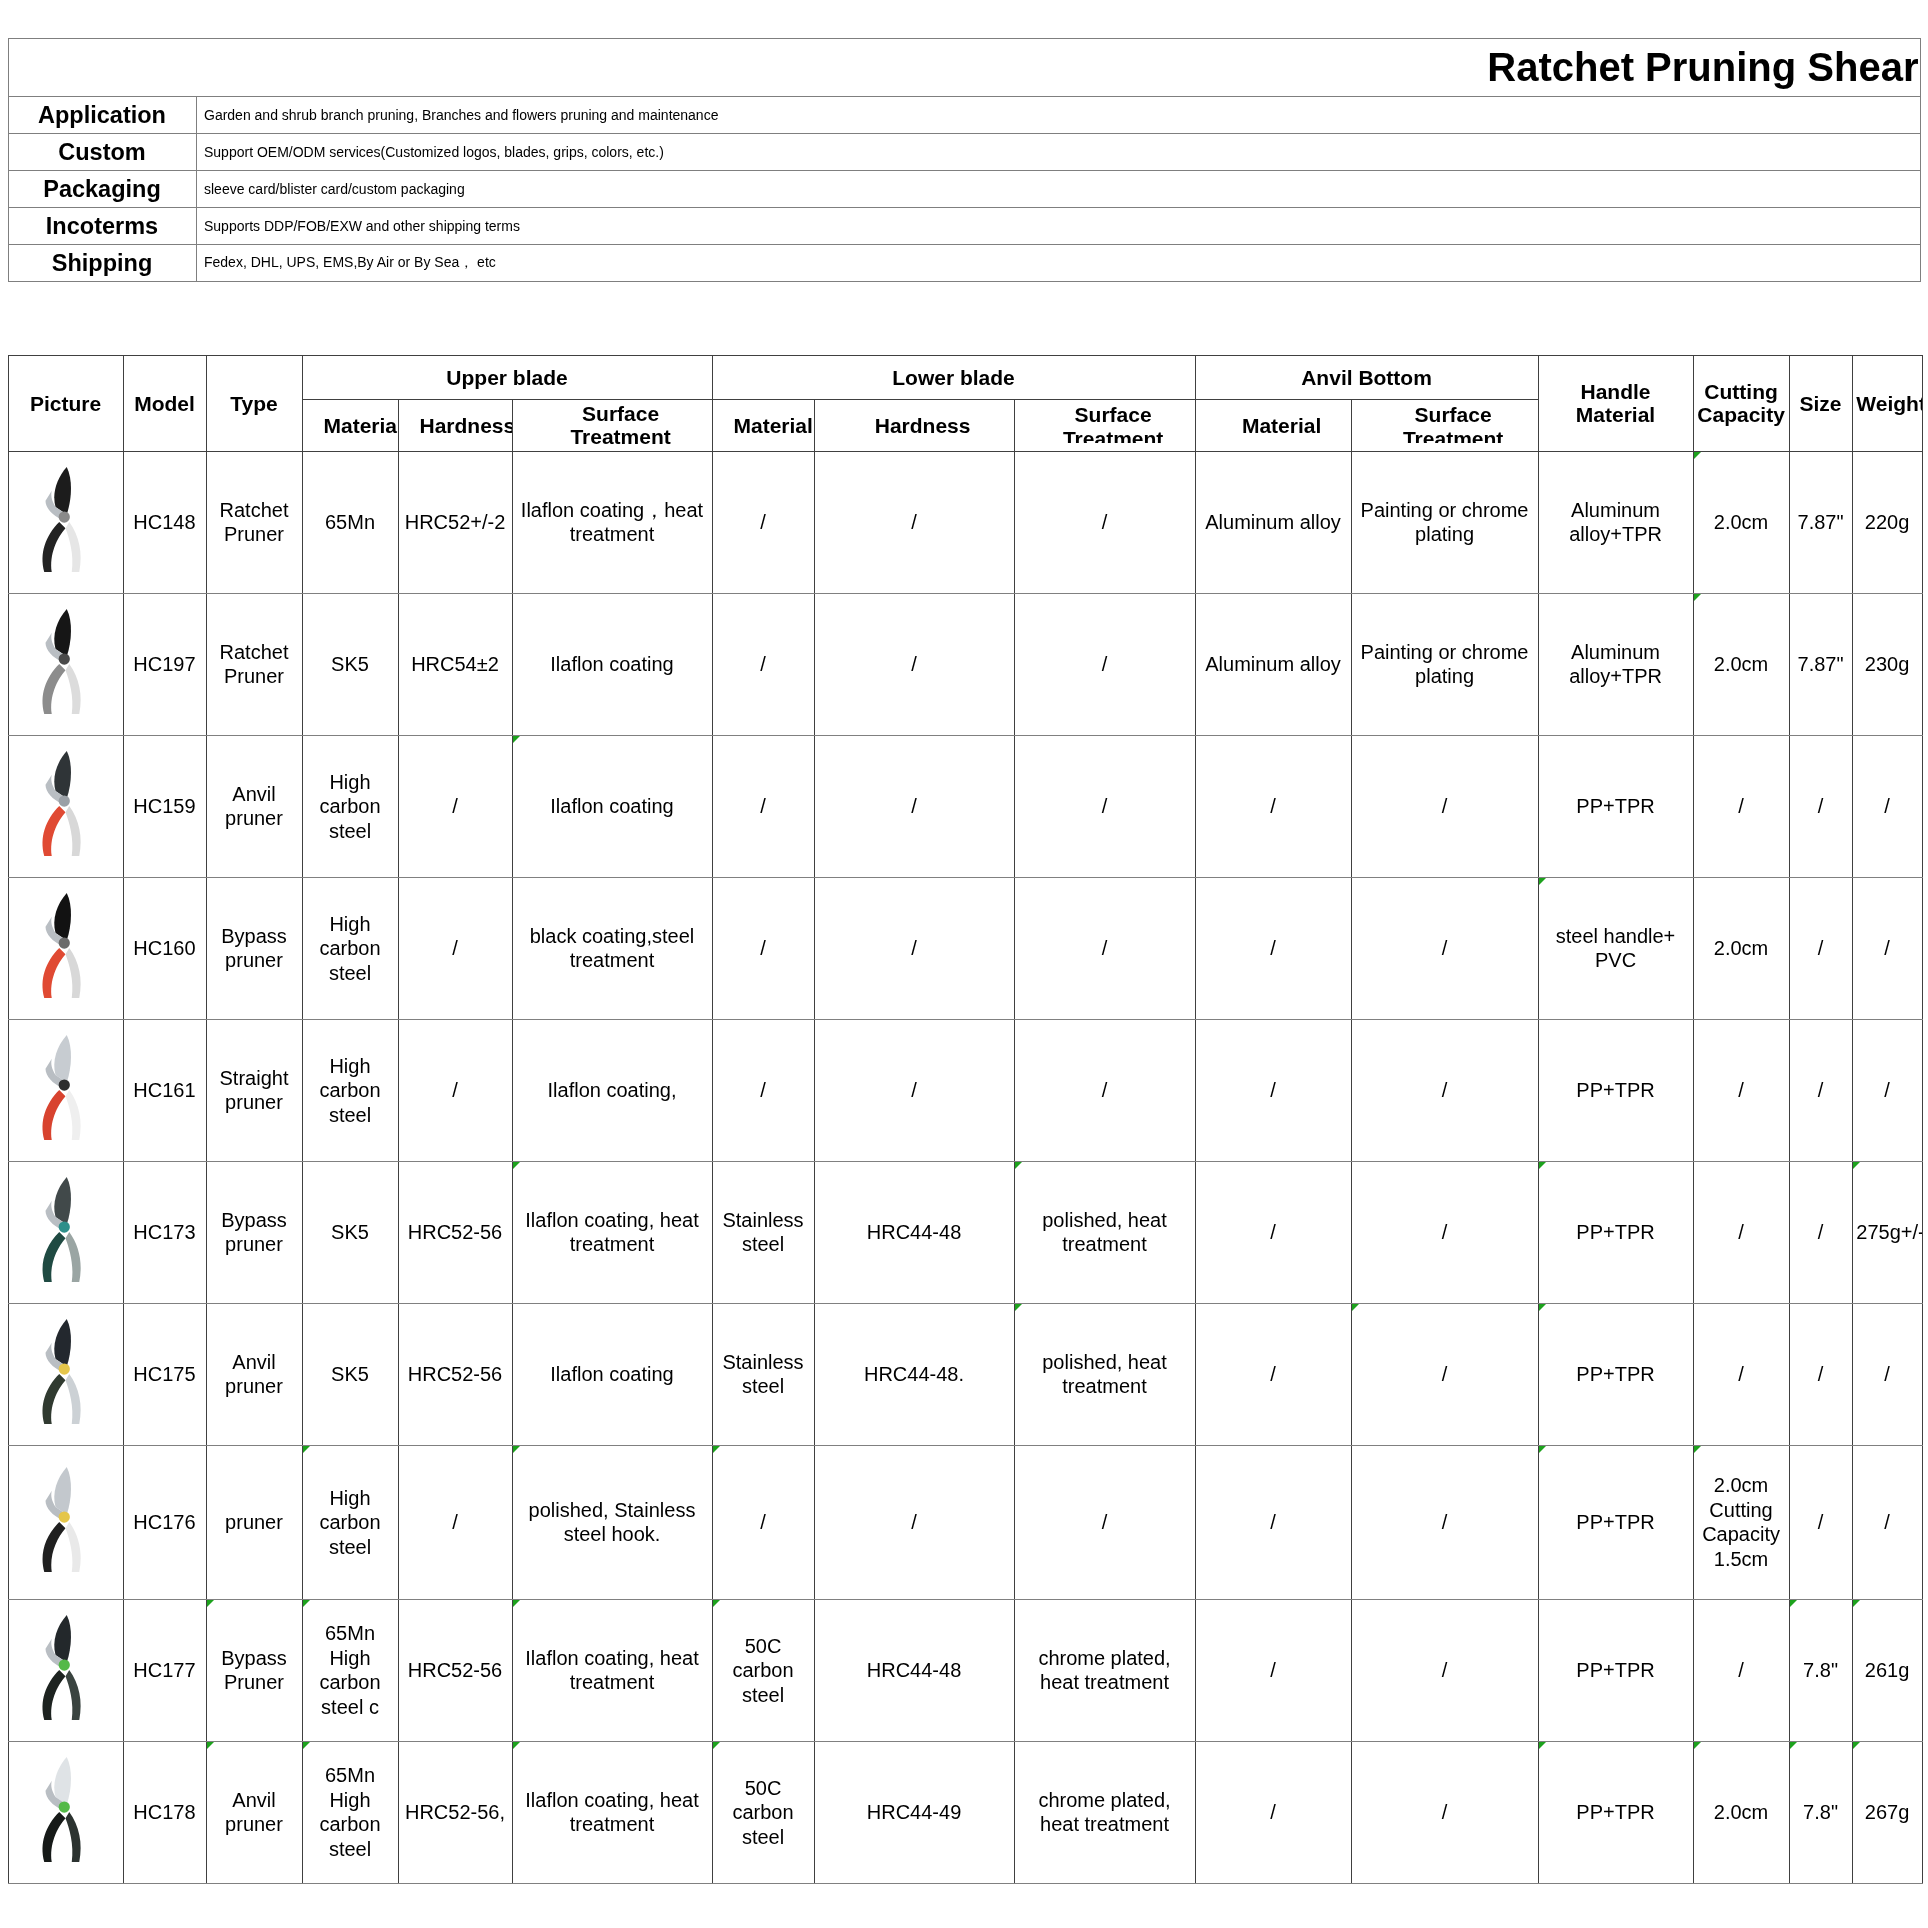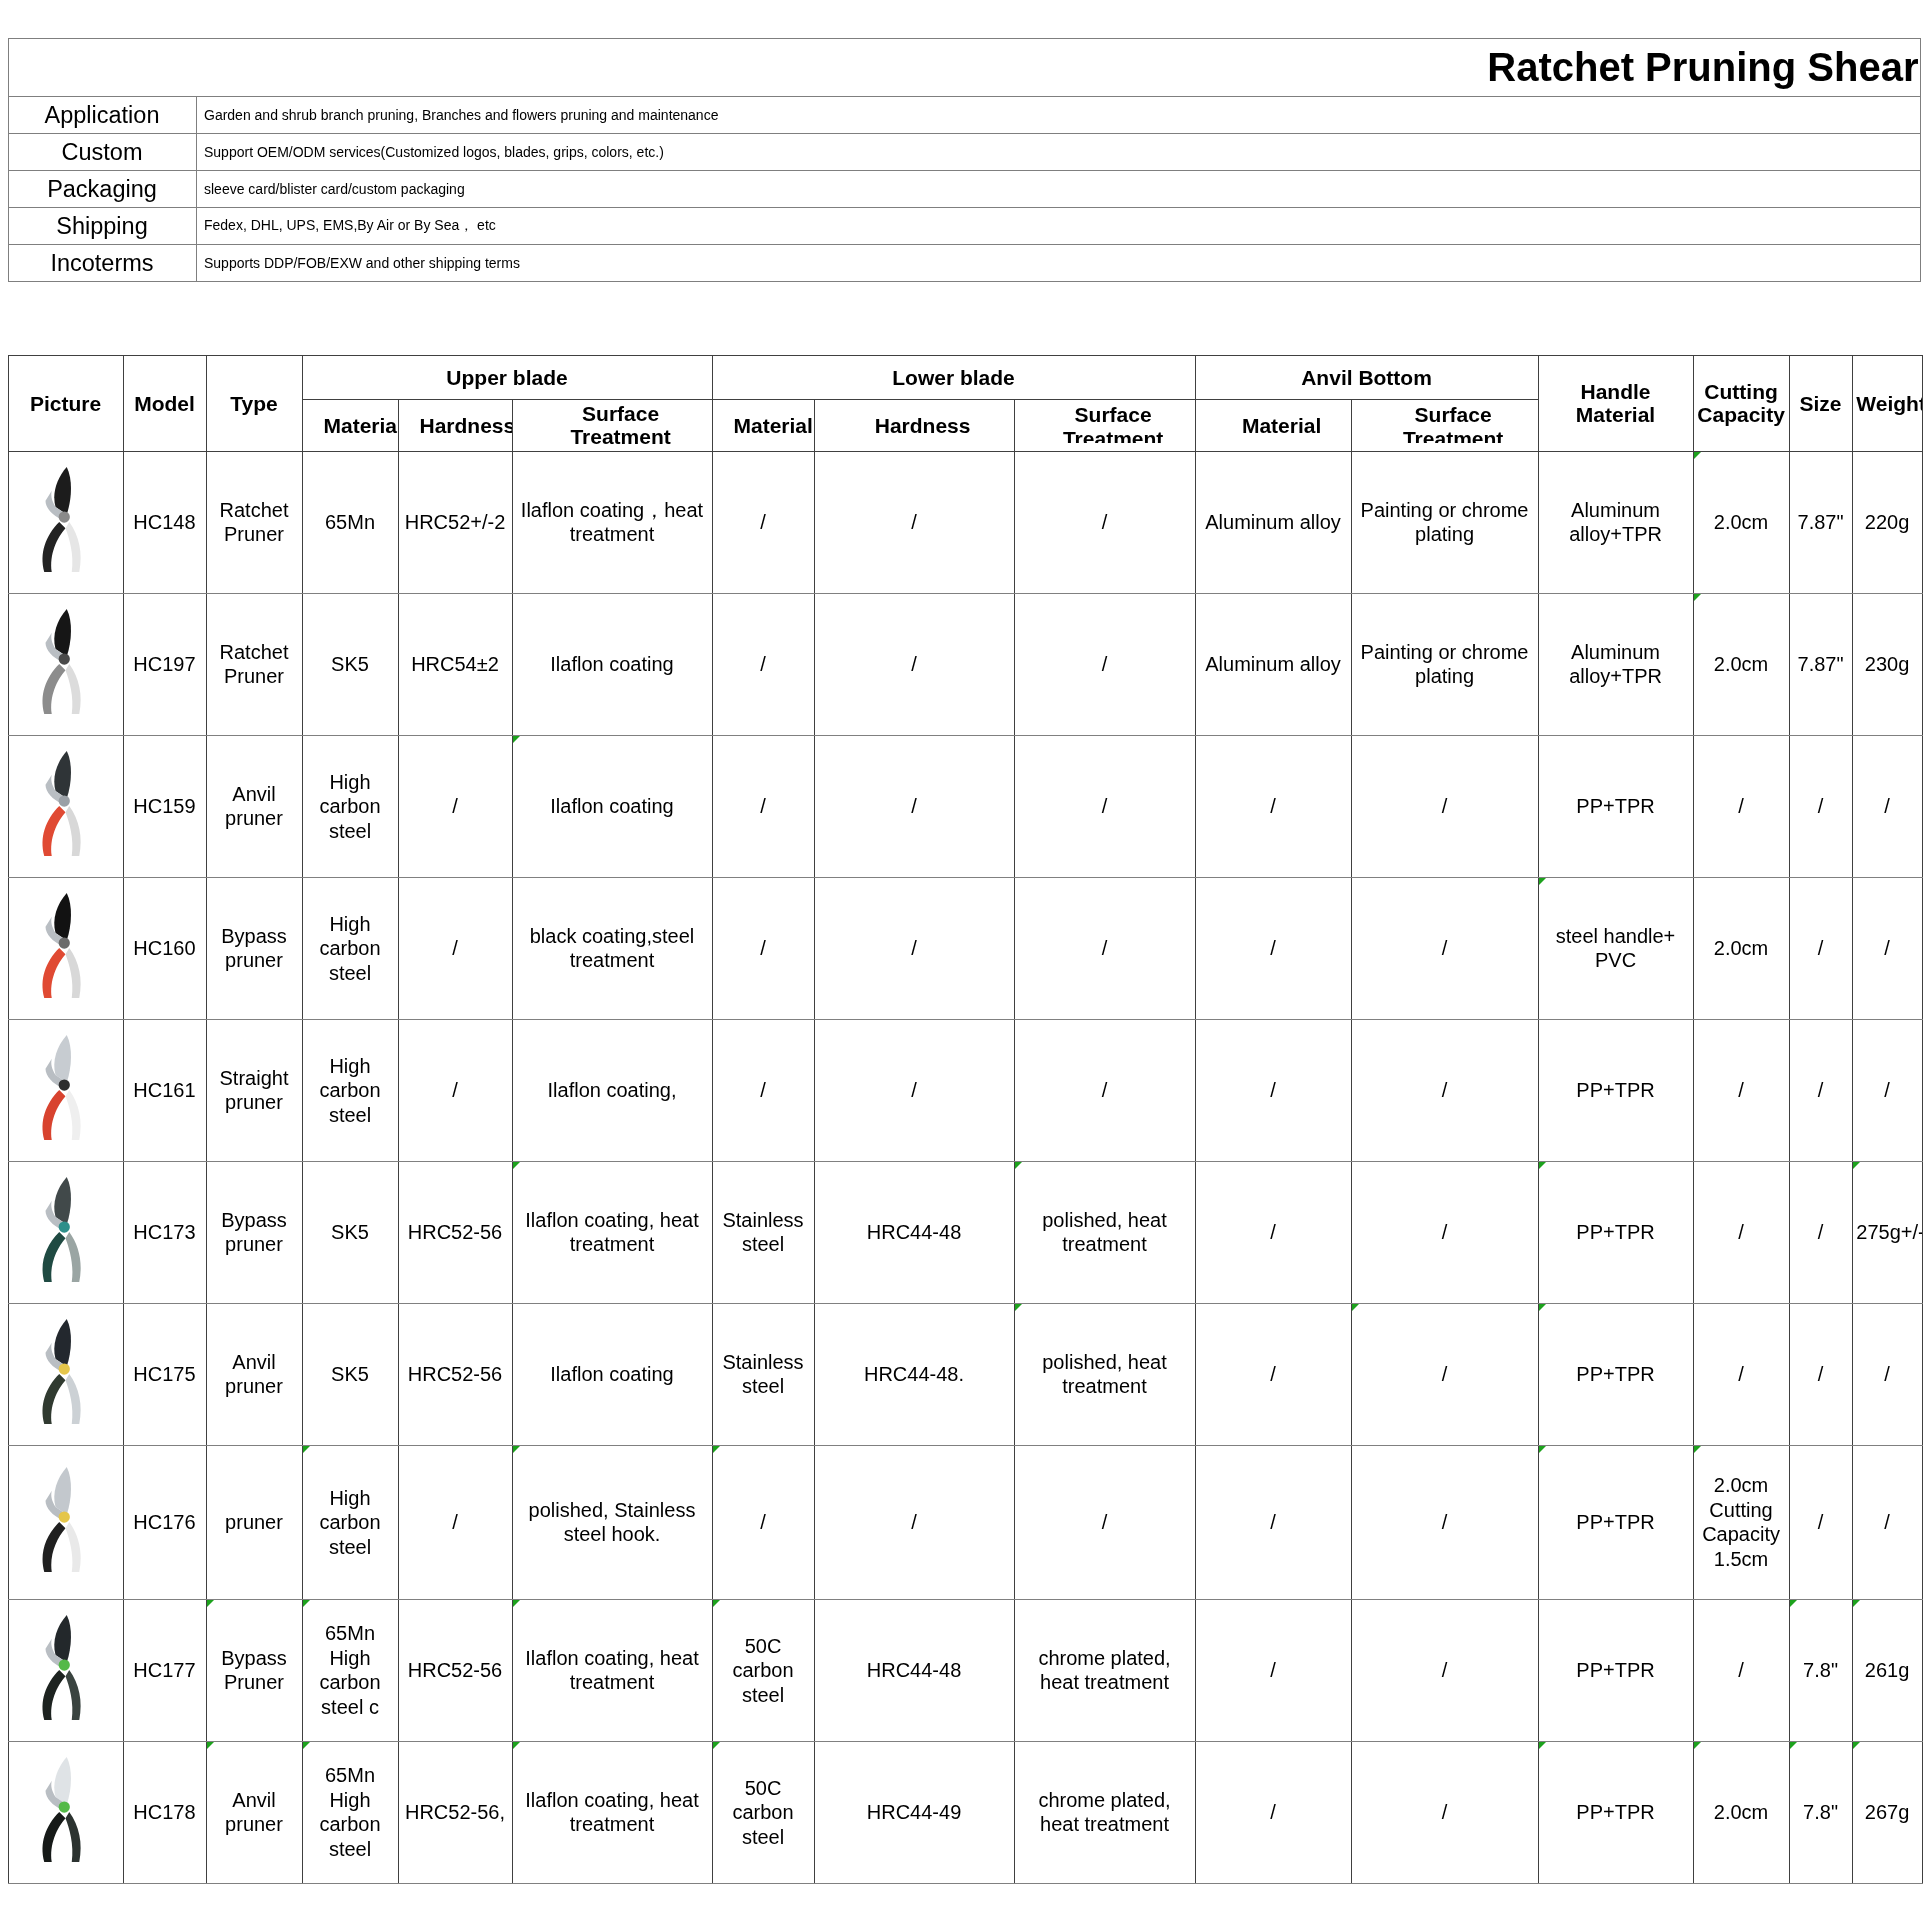--- a/index.html
+++ b/index.html
@@ -6,21 +6,21 @@
   body{width:1928px;height:1928px;font-family:"Liberation Sans",sans-serif;color:#000;overflow:hidden;}
   .page{padding:38px 7.5px 0 7.5px;}
 
   
   table{border-collapse:collapse;table-layout:fixed;}
   .info-table{width:1913px;}
   .info-table td{border:0.9px solid #7f7f7f;vertical-align:middle;overflow:hidden;}
   .title-cell{height:55px;text-align:right;font-weight:bold;font-size:40px;}
   .info-row td{height:34px;}
   .cert-row td{height:68px;}
-  .info-label{width:188px;text-align:center;font-weight:normal;font-size:23.5px;}
+  .info-label{width:188px;text-align:center;font-weight:bold;font-size:23.5px;}
   .info-value{font-size:14px;padding:0.9px 7.5px;}
 
   
   .spec-wrap{margin-top:73px;}
   .spec-table{width:1913px;text-align:center;}
   .spec-table th,.spec-table td{border:0.9px solid #404040;vertical-align:middle;padding:1.9px 3.8px;position:relative;overflow:hidden;}
   .spec-table th{font-weight:bold;font-size:21px;line-height:23.5px;}
   .spec-table td{font-size:20px;line-height:24.5px;}
   .hr1{height:44px;}
   .hr2 th{height:47px;padding-left:21px;}
@@ -52,26 +52,26 @@
     </tr>
     <tr class="info-row">
       <td class="info-label">Custom</td>
       <td class="info-value">Support OEM/ODM services(Customized logos, blades, grips, colors, etc.)</td>
     </tr>
     <tr class="info-row">
       <td class="info-label">Packaging</td>
       <td class="info-value">sleeve card/blister card/custom packaging</td>
     </tr>
     <tr class="info-row">
+      <td class="info-label">Incoterms</td>
+      <td class="info-value">Supports DDP/FOB/EXW and other shipping terms</td>
+    </tr>
+    <tr class="info-row">
       <td class="info-label">Shipping</td>
       <td class="info-value">Fedex, DHL, UPS, EMS,By Air or By Sea， etc</td>
-    </tr>
-    <tr class="info-row">
-      <td class="info-label">Incoterms</td>
-      <td class="info-value">Supports DDP/FOB/EXW and other shipping terms</td>
     </tr>
   </tbody>
     </table>
 
   <div class="spec-wrap">
     <table class="spec-table">
       <colgroup>
         <col style="width:115px">
           <col style="width:83px">
           <col style="width:96px">

